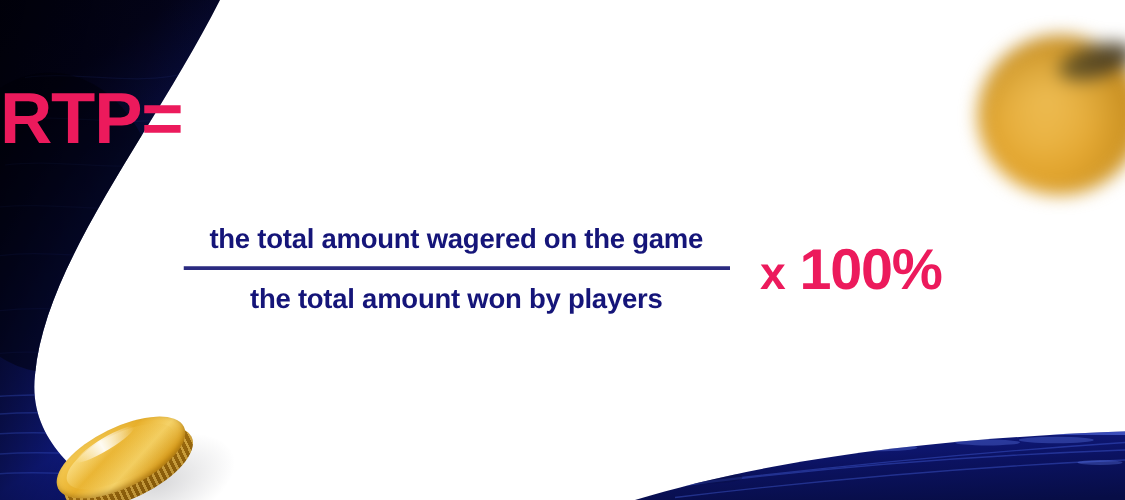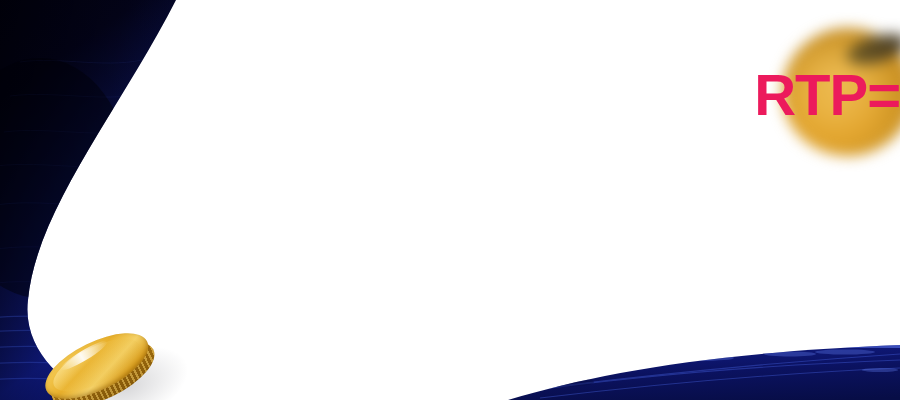--- a/index.html
+++ b/index.html
@@ -130,21 +130,21 @@
   
   .content {
     position: absolute;
     inset: 0;
   }
   .rtp-heading {
     position: absolute;
     left: 0;
     top: 66px;
     width: 900px;
-    text-align: right;
+    text-align: left;
     font-size: 58px;
     font-weight: 700;
     letter-spacing: -1px;
     color: #ec1a5c;
     line-height: 1;
     white-space: pre;
   }
   .formula-row {
     position: absolute;
     left: 140px;
@@ -291,15 +291,29 @@
       <div class="coin-sharp-face"></div>
       <div class="coin-sharp-inner"></div>
       <div class="coin-sharp-glint"></div>
     </div>
   </div>
 
   <div class="content">
 
     <div class="rtp-heading">RTP=</div>
 
+    <div class="formula-row">
+
+      <div class="fraction">
+        <div class="numerator">the total amount wagered on the game</div>
+        <div class="fraction-bar"></div>
+        <div class="denominator">the total amount won by players</div>
+      </div>
+
+      <div class="multiplier">
+        <span class="mult-sign">x</span>
+        <span class="mult-value">100%</span>
+      </div>
+
+    </div>
   </div>
 
 </div>
 
 </body></html>

